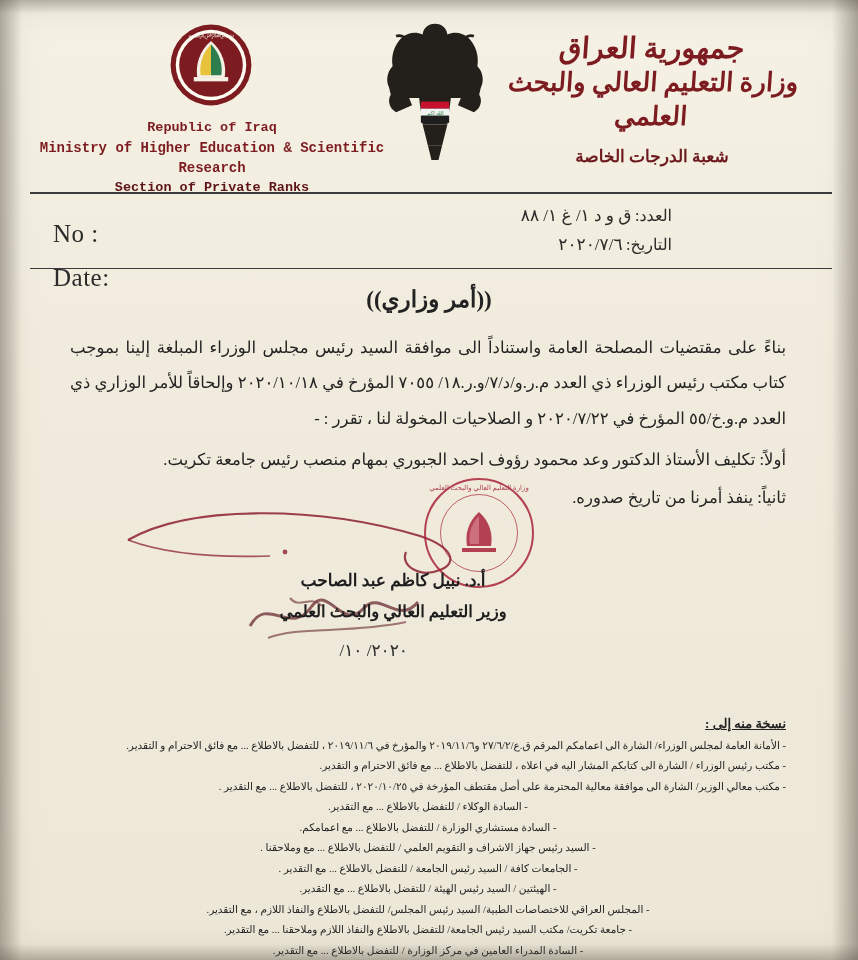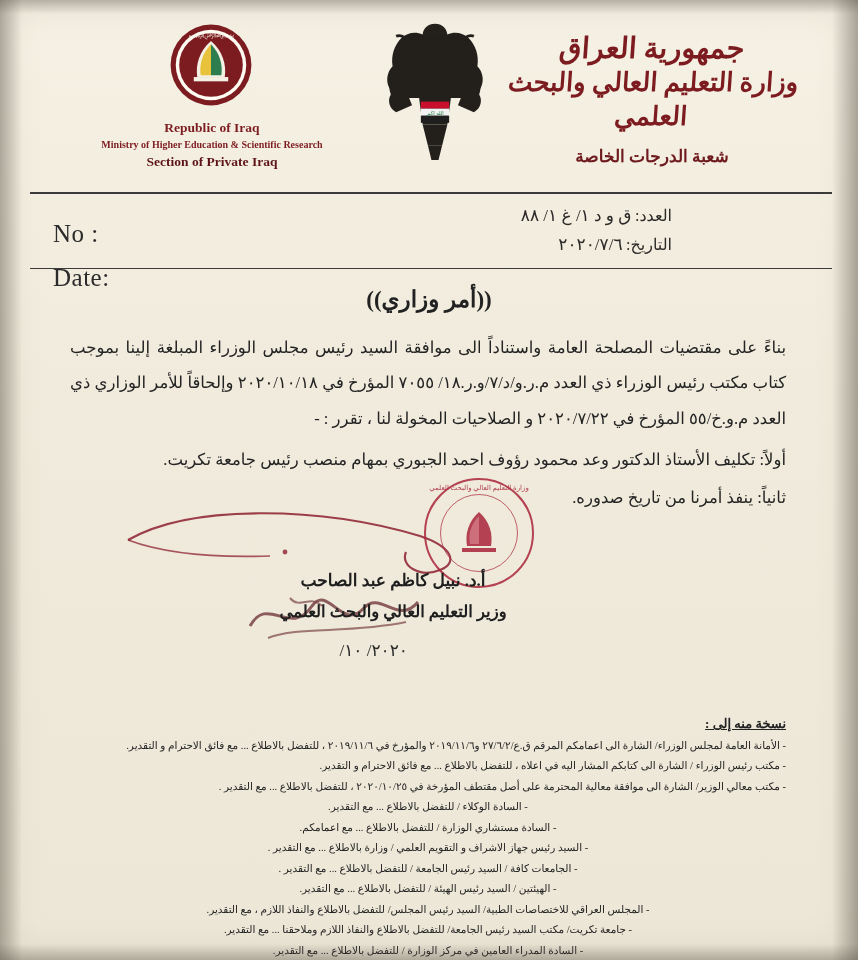--- a/index.html
+++ b/index.html
@@ -79,26 +79,26 @@
     width: 106px;
     height: 150px;
   }
   .left-titles {
     position: absolute;
     left: 22px;
     top: 118px;
     width: 380px;
     text-align: center;
     color: #7d1c20;
-    font-family: Liberation Serif, serif;
+    font-family: Liberation Mono, monospace;
     font-weight: bold;
     line-height: 1.45;
   }
   .left-titles .l1 { font-size: 13.5px; }
-  .left-titles .l2 { font-size: 10px; }
+  .left-titles .l2 { font-size: 14px; }
   .left-titles .l3 { font-size: 13.5px; color: #5d1418; }
   .right-titles {
     position: absolute;
     right: 56px;
     top: 30px;
     width: 300px;
     text-align: center;
     color: #7d1c20;
     direction: rtl;
   }
@@ -323,21 +323,21 @@
           <text x="60" y="111" font-size="6" fill="#1d7a3e" text-anchor="middle" font-family="Liberation Sans, sans-serif">الله اكبر</text>
         </g>
         <path d="M30 28 C26 22 20 20 16 22" stroke="#23201c" stroke-width="3" fill="none"></path>
         <path d="M90 28 C94 22 100 20 104 22" stroke="#23201c" stroke-width="3" fill="none"></path>
       </svg>
     </div>
 
     <div class="left-titles">
       <div class="l1">Republic of Iraq</div>
       <div class="l2">Ministry of Higher Education &amp; Scientific Research</div>
-      <div class="l3">Section of Private Iraq</div>
+      <div class="l3">Section of Private Ranks</div>
     </div>
 
     <div class="right-titles">
       <div class="ar1">جمهورية العراق</div>
       <div class="ar2">وزارة التعليم العالي والبحث العلمي</div>
       <div class="ar3">شعبة الدرجات الخاصة</div>
     </div>
   </div>
 
   <div class="hr-main"></div>
@@ -403,21 +403,21 @@
   </div>
   <div class="sig-date">٢٠٢٠/ ١٠/</div>
 
   <div class="dist-title">نسخة منه إلى :</div>
   <div class="dist-list">
     <div class="row">- الأمانة العامة لمجلس الوزراء/ الشارة الى اعمامكم المرقم ق.ع/٢٧/٦/٢ و٢٠١٩/١١/٦ والمؤرخ في ٢٠١٩/١١/٦ ، للتفضل بالاطلاع ... مع فائق الاحترام و التقدير.</div>
     <div class="row">- مكتب رئيس الوزراء / الشارة الى كتابكم المشار اليه في اعلاه ، للتفضل بالاطلاع ... مع فائق الاحترام و التقدير.</div>
     <div class="row">- مكتب معالي الوزير/ الشارة الى موافقة معالية المحترمة على أصل مقتطف المؤرخة في ٢٠٢٠/١٠/٢٥ ، للتفضل بالاطلاع ... مع التقدير .</div>
     <div class="row center">- السادة الوكلاء / للتفضل بالاطلاع ... مع التقدير.</div>
     <div class="row center">- السادة مستشاري الوزارة / للتفضل بالاطلاع ... مع اعمامكم.</div>
-    <div class="row center">- السيد رئيس جهاز الاشراف و التقويم العلمي / وزارة بالاطلاع ... مع التقدير .</div>
+    <div class="row center">- السيد رئيس جهاز الاشراف و التقويم العلمي / للتفضل بالاطلاع ... مع وملاحقنا .</div>
     <div class="row center">- الجامعات كافة / السيد رئيس الجامعة / للتفضل بالاطلاع ... مع التقدير .</div>
     <div class="row center">- الهيئتين / السيد رئيس الهيئة / للتفضل بالاطلاع ... مع التقدير.</div>
     <div class="row center">- المجلس العراقي للاختصاصات الطبية/ السيد رئيس المجلس/ للتفضل بالاطلاع والنفاذ اللازم ، مع التقدير.</div>
     <div class="row center">- جامعة تكريت/ مكتب السيد رئيس الجامعة/ للتفضل بالاطلاع والنفاذ اللازم وملاحقنا ... مع التقدير.</div>
     <div class="row center">- السادة المدراء العامين في مركز الوزارة / للتفضل بالاطلاع ... مع التقدير.</div>
 
   </div>
 
   <div class="edge-left"></div>
   <div class="edge-right"></div>

